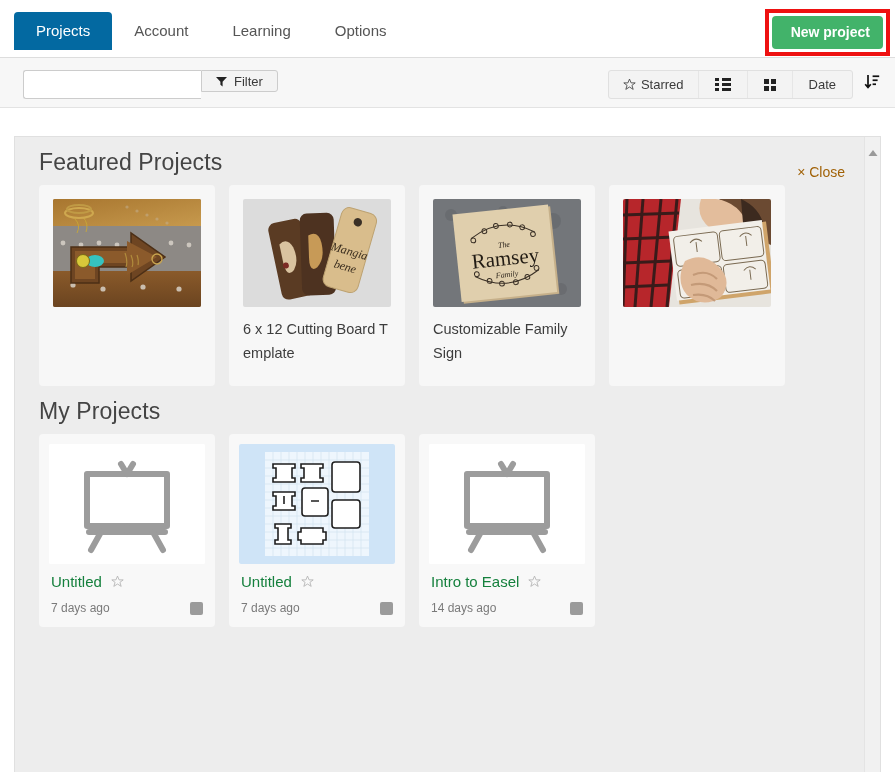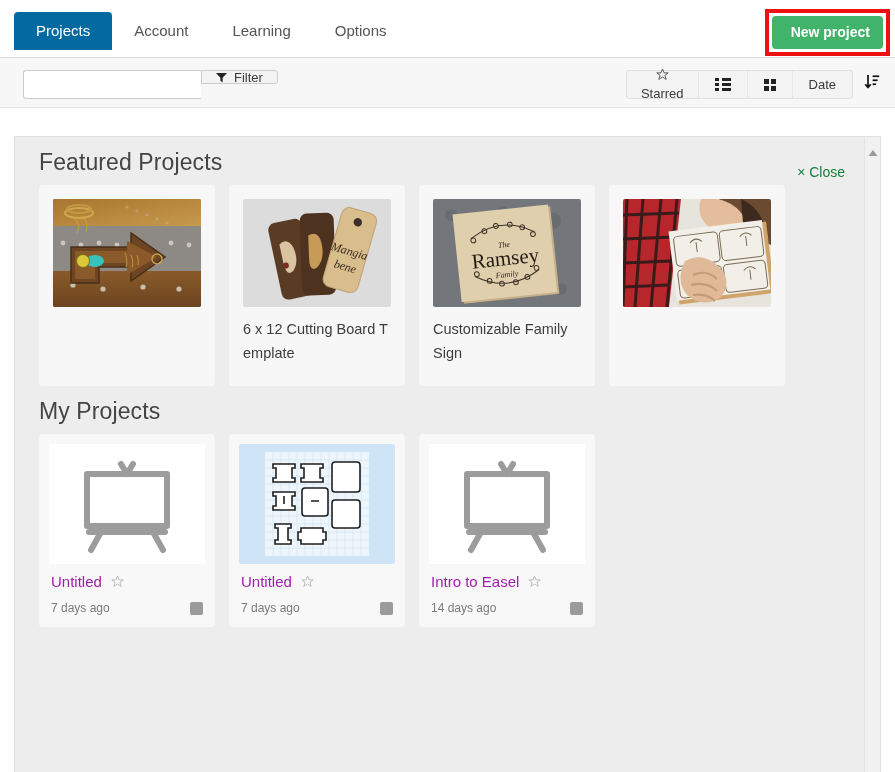--- a/index.html
+++ b/index.html
@@ -59,21 +59,21 @@
     width:178px; height:29px;
     border:1px solid #cccccc; border-right:none;
     background:#ffffff;
     font-size:13px; padding:0 8px;
     font-family:"Liberation Sans", sans-serif;
     color:#444;
     outline:none;
     border-radius:3px 0 0 3px;
   }
   .filter-btn {
-    height:14px; display:flex; align-items:center; gap:7px;
+    height:22px; display:flex; align-items:center; gap:7px;
     border:1px solid #cccccc;
     background:#f3f3f3;
     padding:0 14px;
     font-size:13px; color:#3a3a3a;
     border-radius:0 3px 3px 0;
     cursor:pointer;
     white-space:nowrap;
   }
   .funnel { width:11px; height:11px; display:block; }
 
@@ -86,21 +86,21 @@
     border-radius:3px;
   }
   .vg-cell {
     display:flex; align-items:center; justify-content:center;
     padding:0 16px;
     font-size:13px; color:#3a3a3a;
     cursor:pointer;
     white-space:nowrap;
   }
   .vg-cell + .vg-cell { border-left:1px solid #e6e6e6; }
-  .vg-cell.starred { gap:5px; padding:0 14px 0 14px;flex-direction:column; }
+  .vg-cell.starred { gap:5px; padding:0 14px 0 14px; }
   .sort-btn {
     position:absolute; right:11px; top:12px;
     width:25px; height:29px;
     display:flex; align-items:center; justify-content:center;
     cursor:pointer;
   }
 
   
   .star-o { width:13px; height:13px; display:block; }
   .list-icn { display:grid; grid-template-columns:4px 9px; grid-auto-rows:3px; gap:2px 3px; }
@@ -126,21 +126,21 @@
   .sb-down { bottom:6px; }
 
   .inner { position:absolute; left:0; top:0; right:17px; bottom:0; padding:0 0 0 24px; }
 
   .section-title {
     font-size:23px; color:#444444; font-weight:400;
     margin: 12px 0 9px 0; letter-spacing:0.1px;
   }
   .close-link {
     position:absolute; right:18px; top:27px;
-    color:#15803d; font-size:14px; cursor:pointer;
+    color:#a16207; font-size:14px; cursor:pointer;
   }
 
   .cardrow { display:flex; gap:14px; }
 
   
   .fcard {
     width:176px; background:#f7f7f7;
     border-radius:4px;
     padding:14px 14px 0 14px;
     height:201px;
@@ -157,21 +157,21 @@
   .pcard {
     width:176px; background:#f8f8f8; border-radius:4px;
     cursor:pointer;
   }
   .pthumb { margin:10px 10px 0 10px; height:120px; border-radius:2px; overflow:hidden; background:#ffffff; }
   .pthumb svg { display:block; }
   .prow {
     display:flex; align-items:center; gap:9px;
     padding: 9px 0 0 12px;
   }
-  .ptitle { font-size:15px; color:#a21caf;text-align:center; }
+  .ptitle { font-size:15px; color:#15803d;text-align:center; }
   .pmeta {
     display:flex; align-items:center; justify-content:space-between;
     padding: 11px 12px 12px 12px;
   }
   .pdate { font-size:12px; color:#7a7a7a; }
   .psq { width:13px; height:13px; background:#9b9b9b; border-radius:2px; }
 </style>
 </head>
 <body>
 

